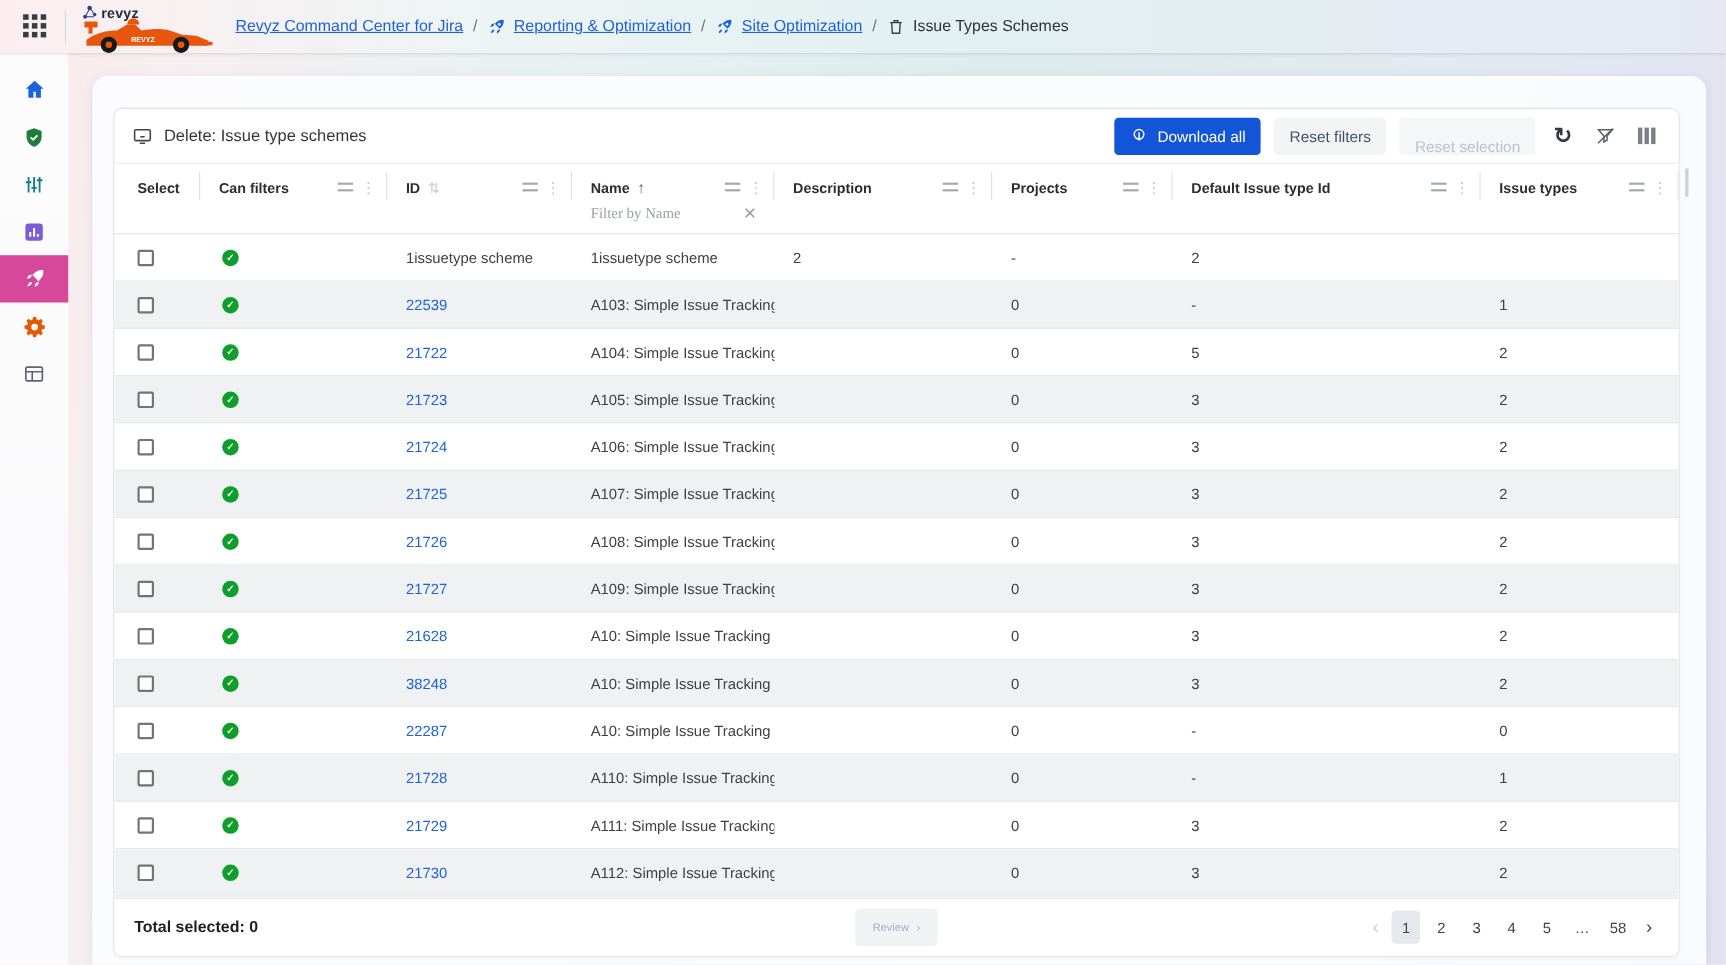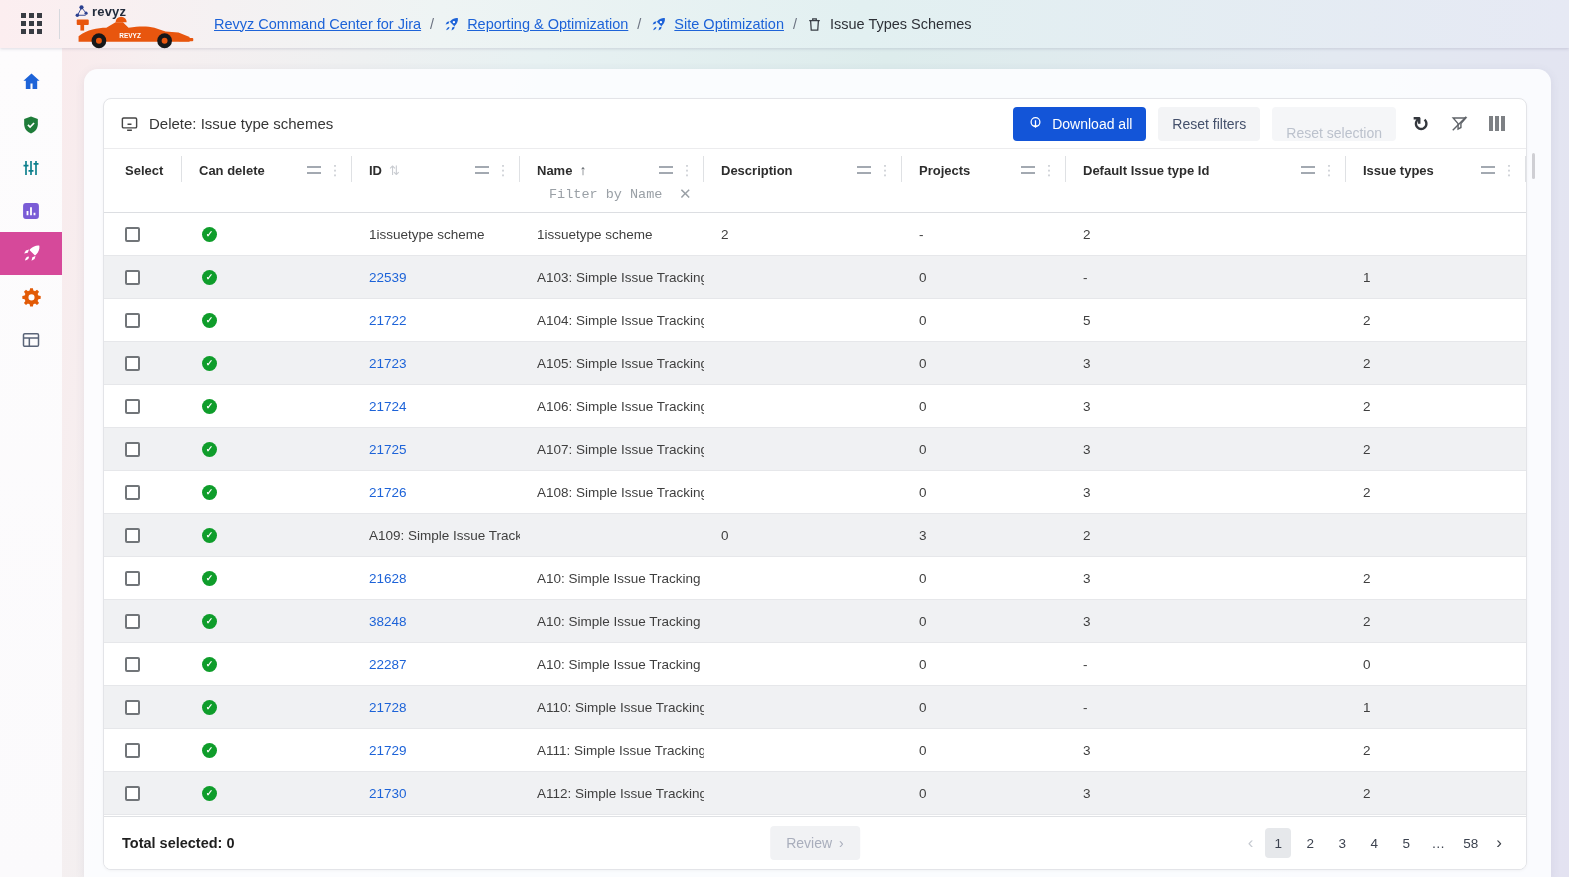--- a/index.html
+++ b/index.html
@@ -56,37 +56,37 @@
   .th{ position:relative; padding:10px 10px 0 17px;}
   .th::after{ content:""; position:absolute; right:0; top:7px; width:1px; height:26px; background:#dfe1e4;}
   .th-top{ display:flex; align-items:center; gap:7px; height:22px;}
   .th-label{ font-size:13px; font-weight:bold; color:#2d2d2d; white-space:nowrap;}
   .sort-both{ color:#c9ccd1; font-size:13px;}
   .sort-asc{ color:#5b6066; font-size:14px;}
   .eq{ margin-left:auto; width:14px; height:8px; border-top:2px solid #a3a9b1; border-bottom:2px solid #a3a9b1; cursor:pointer; flex:none;}
   .kebab{ color:#c3c7cd; font-size:14px; cursor:pointer; flex:none; line-height:1;}
   .th-select{ padding-left:21px;}
   .filter-row{ display:flex; align-items:center; margin-top:4px; padding-right:6px;}
-  .filter-input{ border:none; outline:none; background:transparent; font-family:Liberation Mono, monospace; font-size:13.5px; color:#be185d; width:130px;margin-left:12px;}
+  .filter-input{ border:none; outline:none; background:transparent; font-family:Liberation Serif, serif; font-size:13.5px; color:#be185d; width:130px;}
   .filter-input::placeholder{ color:#9aa0a6;}
   .clear-x{ margin-left:auto; color:#9aa0a6; font-size:15px; cursor:pointer;}
   .tbody{ flex:1; overflow:hidden;}
   .tr{ height:43px; border-bottom:1px solid #e6e7ea; background:#fff;}
   .tr.alt{ background:#f0f1f3;}
   .td{ display:flex; align-items:center; padding-left:17px; font-size:13.5px; color:#3f3f3f; overflow:hidden; white-space:nowrap;}
   .td-select{ padding-left:21px;}
   .td-candel{ padding-left:20px;}
   .checkbox{ width:15px; height:15px; border:2px solid #717579; border-radius:2px; background:#fff; cursor:pointer; flex:none;}
   .check-badge{ width:15px; height:15px; border-radius:50%; background:#0f9d2b; color:#fff; font-size:9px; font-weight:bold;
     display:flex; align-items:center; justify-content:center; flex:none;}
   .id-link{ color:#1d63d8; text-decoration:none; cursor:pointer;}
   
   .tfoot{ flex:none; height:53px; border-top:1px solid #dfe1e4; display:flex; align-items:center; padding:0 18px; position:relative; background:#fff;}
   .total{ font-size:14.5px; font-weight:bold; color:#1f1f1f;}
-  .review-btn{ position:absolute; left:50%; transform:translateX(-50%); background:#f1f2f4; color:#a9aebc; font-size:14px;
+  .review-btn{ position:absolute; left:50%; transform:translateX(-50%); background:#f1f2f4; color:#a9aebc; font-size:10px;
     height:34px; padding:0 16px; border:none; border-radius:4px; display:flex; align-items:center; gap:7px; cursor:default; font-family:inherit;}
   .pager{ margin-left:auto; display:flex; align-items:center; gap:6px;}
   .page{ min-width:26px; height:30px; padding:0 6px; border:none; background:transparent; font-family:inherit; font-size:13.5px;
     color:#3d4350; cursor:pointer; border-radius:4px; display:flex; align-items:center; justify-content:center;}
   .page.active{ background:#e6e8eb; font-weight:normal;}
   .page.ellipsis{ cursor:default; color:#3d4350;}
   .pager-nav{ background:none; border:none; font-size:17px; cursor:pointer; padding:0 6px; font-family:inherit;}
   .pager-prev{ color:#c6cad1;}
   .pager-next{ color:#3f444c;}
   .scroll-thumb{ position:absolute; left:1532px; top:153px; width:3px; height:26px; background:#cfcfd4; border-radius:2px; z-index:6;}
@@ -284,21 +284,21 @@
     </div>
 
     <div class="thead cols">
       <div class="th th-select">
         <div class="th-top">
             <span class="th-label">Select</span>
           </div>
       </div>
       <div class="th">
         <div class="th-top">
-          <span class="th-label">Can delete</span>
+          <span class="th-label">Can filters</span>
           <span class="eq"></span>
           <span class="kebab">⋮</span>
         </div>
       </div>
       <div class="th">
         <div class="th-top">
           <span class="th-label">ID</span>
           <span class="sort-both">⇅</span>
           <span class="eq"></span>
           <span class="kebab">⋮</span>
@@ -462,20 +462,23 @@
     <div class="td">3</div>
     <div class="td">2</div>
   </div>
 
   <div class="tr cols alt">
     <div class="td td-select">
       <span class="checkbox"></span>
     </div>
     <div class="td td-candel">
       <span class="check-badge">✓</span>
+    </div>
+    <div class="td">
+      <a class="id-link">21727</a>
     </div>
     <div class="td">A109: Simple Issue Tracking Iss</div>
     <div class="td"></div>
     <div class="td">0</div>
     <div class="td">3</div>
     <div class="td">2</div>
   </div>
 
   <div class="tr cols">
     <div class="td td-select">

